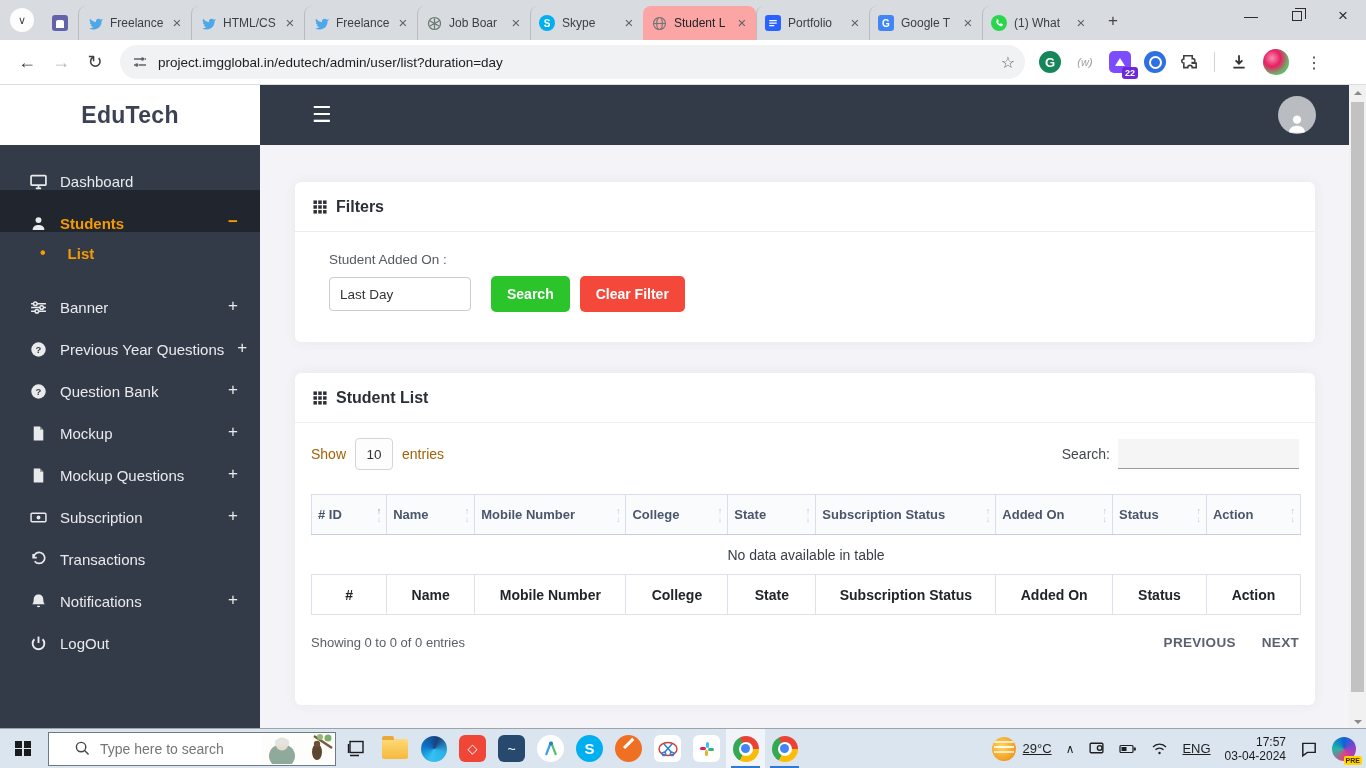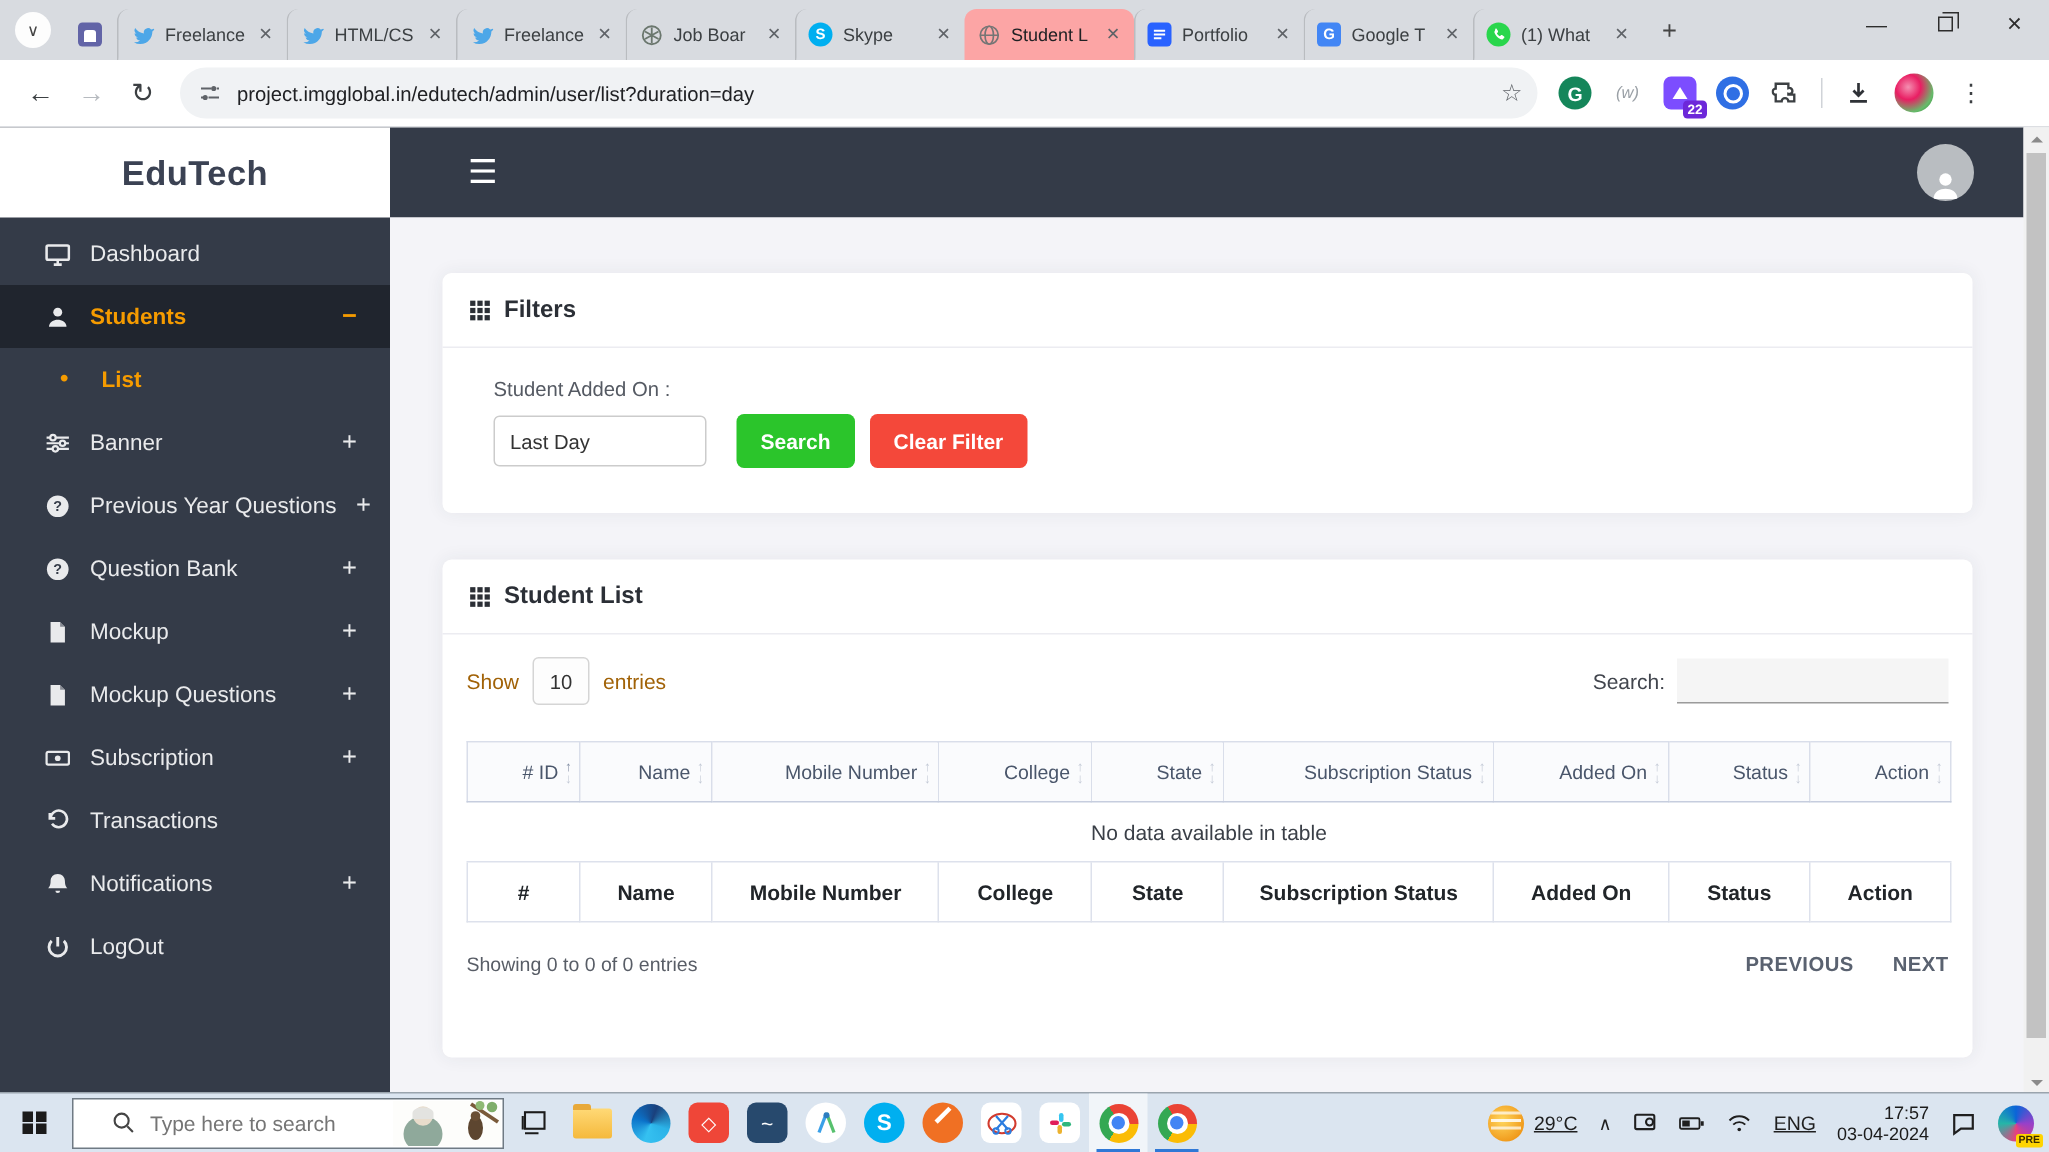--- a/index.html
+++ b/index.html
@@ -53,21 +53,21 @@
   .app { position:absolute; left:0; top:85px; width:1366px; height:643px; }
   .page-scrollbar { position:absolute; right:0; top:0; width:17px; height:643px; background:#f1f1f1; z-index:5; }
   .sb-arrow { width:17px; height:16px; display:flex; align-items:center; justify-content:center; }
   .sb-arrow::before { content:""; border:4px solid transparent; }
   .sb-arrow.up::before { border-bottom-color:#8a8a8a; margin-top:-4px; }
   .sb-arrow.down::before { border-top-color:#8a8a8a; margin-bottom:-4px; position:absolute; bottom:4px; }
   .sb-thumb { position:absolute; left:2px; top:17px; width:13px; height:590px; background:#c2c2c2; }
 
   .sidebar { position:absolute; left:0; top:0; width:260px; height:643px; background:#343b48; }
   .brand { height:60px; background:#fff; display:flex; align-items:center; justify-content:center; font-size:23px; font-weight:bold; color:#3b4253; letter-spacing:.3px; }
-  .side-item { height:42px; display:flex; align-items:center; padding:0 22px 0 30px; color:#e9eaec; font-size:15px; gap:13px; }
+  .side-item { height:42px; display:flex; align-items:flex-end; padding:0 22px 0 30px; color:#e9eaec; font-size:15px; gap:13px; }
   .side-item.active { background:#20252e; color:#f59b00; font-weight:bold; }
   .side-item .s-ico { width:17px; height:17px; color:#e9eaec; flex:0 0 17px; }
   .side-item .s-label { flex:1; white-space:nowrap; }
   .side-item .expander { font-size:17px; color:#e9eaec; font-weight:normal; }
   .side-item.active .expander { color:#f59b00; font-weight:bold; }
   .side-sub { height:42px; display:flex; align-items:center; padding-left:40px; gap:22px; color:#f59b00; font-size:15px; font-weight:bold; }
   .side-sub .dot { font-size:16px; }
 
   .topnav { position:absolute; left:260px; top:0; width:1089px; height:60px; background:#343b48; display:flex; align-items:center; }
   .hamburger { color:#fff; font-size:22px; margin-left:52px; }
@@ -90,21 +90,21 @@
 
   .card-list { margin-top:31px; height:332px; }
   .list-controls { display:flex; align-items:center; margin:15px 16px 24px 16px; }
   .show-label, .entries-label { font-size:14px; color:#a16207; }
   .page-size-box { width:38px; height:32px; border:1px solid #d5d5d5; border-radius:4px; background:#fdfdfd; display:flex; align-items:center; justify-content:center; font-size:13.5px; color:#333; margin:0 9px; }
   .search-wrap { margin-left:auto; display:flex; align-items:center; gap:8px; }
   .search-label { font-size:14px; color:#42464e; }
   .list-search-input { width:181px; height:30px; background:#f5f5f5; border:none; border-bottom:1px solid #9b9b9b; font-size:13px; padding:0 8px; font-family:"Liberation Sans",sans-serif; }
 
   table.dt { width:990px; margin:0 16px; border-collapse:collapse; table-layout:fixed; }
-  .dt thead th { background:#fafbfd; border:1px solid #d9deea; border-bottom:1px solid #c6cdde; font-size:13px; font-weight:normal; color:#4a566b; text-align:right; height:40px; position:relative; padding:0 14px 0 6px; }
+  .dt thead th { background:#fafbfd; border:1px solid #d9deea; border-bottom:1px solid #c6cdde; font-size:13px; font-weight:bold; color:#4a566b; text-align:left; height:40px; position:relative; padding:0 14px 0 6px; }
   .sorts { position:absolute; right:5px; top:50%; transform:translateY(-50%); display:inline-flex; flex-direction:column; line-height:8px; font-size:9px; color:#c3c9d6; }
   .sorts i { font-style:normal; }
   .sorts i.on { color:#8590a6; }
   .dt tbody td { text-align:center; font-size:14px; color:#3a3f47; height:40px; border-bottom:1px solid #dde1ec; }
   .dt tfoot th { font-size:14px; font-weight:bold; color:#212529; text-align:center; height:40px; border:1px solid #dde1ec; background:#fff; }
   .list-foot { display:flex; align-items:center; margin:20px 16px 0 16px; }
   .info-text { font-size:13px; color:#585d66; }
   .pager { margin-left:auto; display:flex; gap:26px; }
   .pager span { font-size:13.5px; font-weight:bold; color:#5a6270; letter-spacing:.3px; }
 

